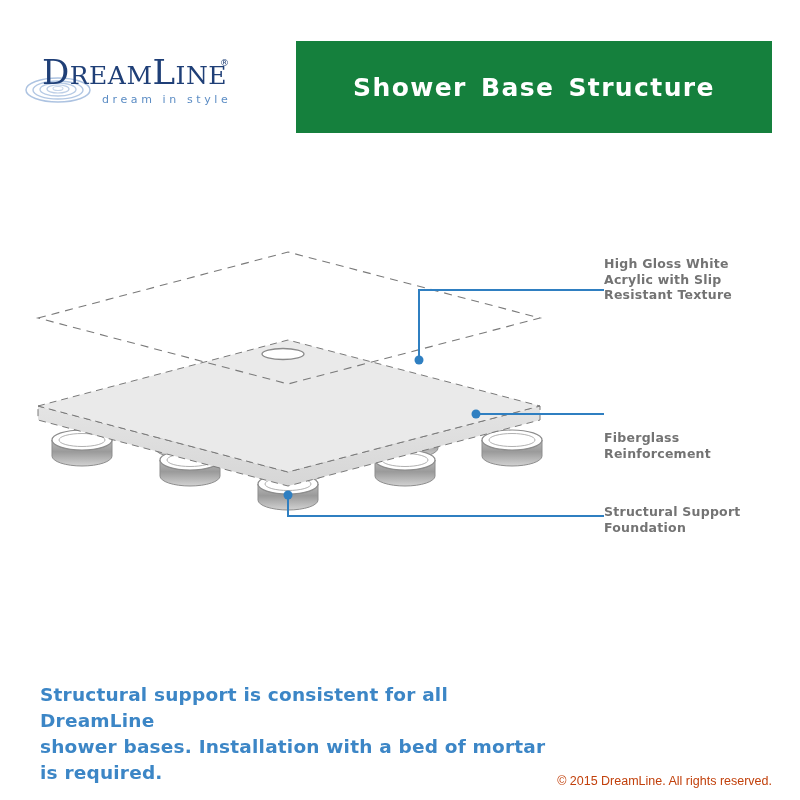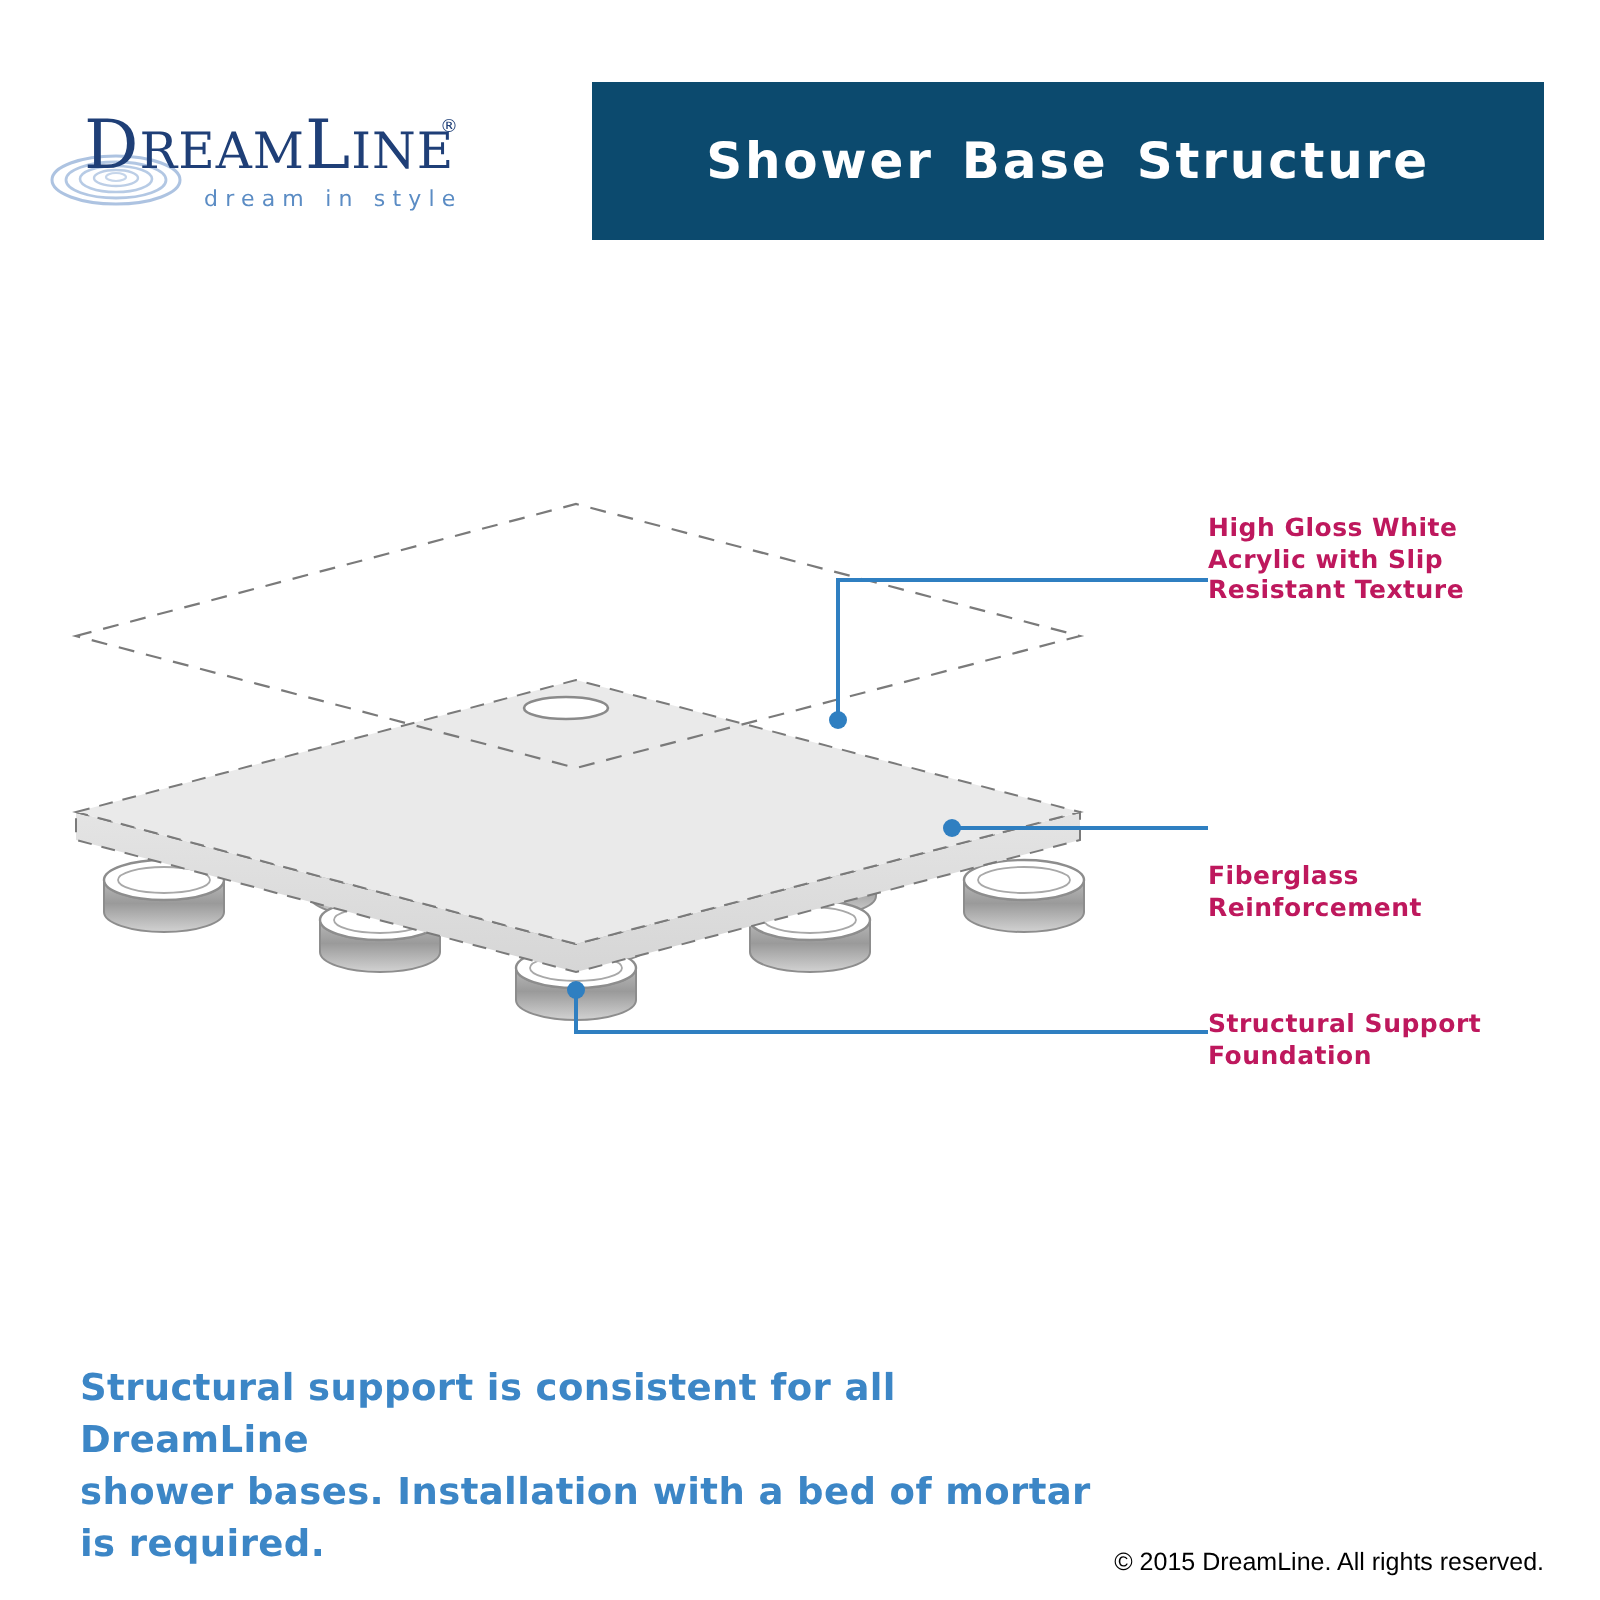--- a/index.html
+++ b/index.html
@@ -14,42 +14,42 @@
   }
   #page{position:absolute;inset:0;width:800px;height:800px;}
 
   
   .logo-wrap{
     position:absolute;left:24px;top:46px;width:245px;height:72px;text-align:right;
   }
   .logo-svg{display:block;}
 
   .header-bar{
-    position:absolute;left:296px;top:41px;width:476px;height:79px;
-    background:#0c4a6e;
+    position:absolute;left:296px;top:41px;width:476px;height:92px;
+    background:#15803d;
     display:flex;align-items:center;justify-content:center;
     box-sizing:border-box;
   }
   .header-title{
     color:#ffffff;
     font-size:25px;
     font-weight:bold;
     letter-spacing:1.4px;
     word-spacing:4px;
     white-space:nowrap;
     font-family:"DejaVu Sans", sans-serif;
   }
 
   
   .diagram{position:absolute;left:0;top:170px;width:800px;height:420px;}
 
   
   .callout{
     position:absolute;
-    color:#be185d;
+    color:#737373;
     font-size:12.5px;
     font-weight:bold;
     line-height:15.5px;
     letter-spacing:0.25px;
     font-family:"DejaVu Sans", sans-serif;
     white-space:pre-line;
   }
   #callout-acrylic{left:604px;top:256px;width:170px;}
   #callout-fiberglass{left:604px;top:394px;width:170px;margin-top:36px;}
   #callout-support{left:604px;top:504px;width:175px;}
@@ -62,21 +62,21 @@
     font-weight:bold;
     line-height:26px;
     letter-spacing:0.2px;
     font-family:"DejaVu Sans", sans-serif;
     white-space:pre-line;
   }
 
   
   .copyright{
     position:absolute;right:28px;top:774px;
-    color:#000000;
+    color:#c2410c;
     font-size:12.5px;
     font-family:"Liberation Sans", sans-serif;
     text-align:right;
     white-space:nowrap;
   }
 </style>
 </head>
 <body>
 
 <div id="page">

